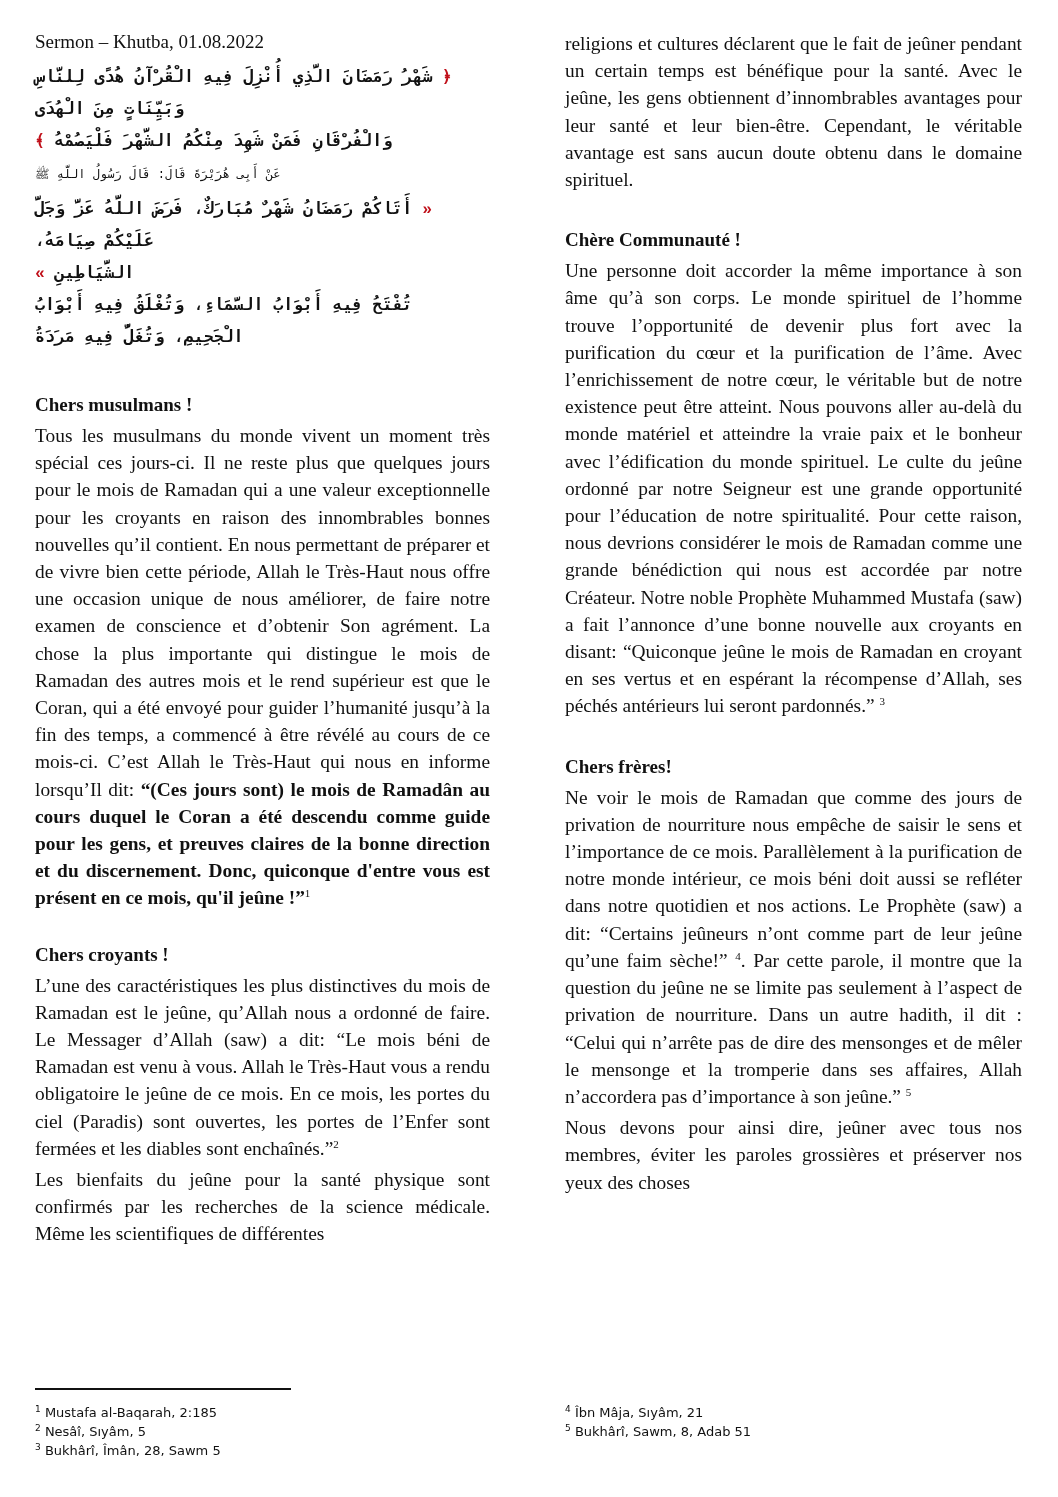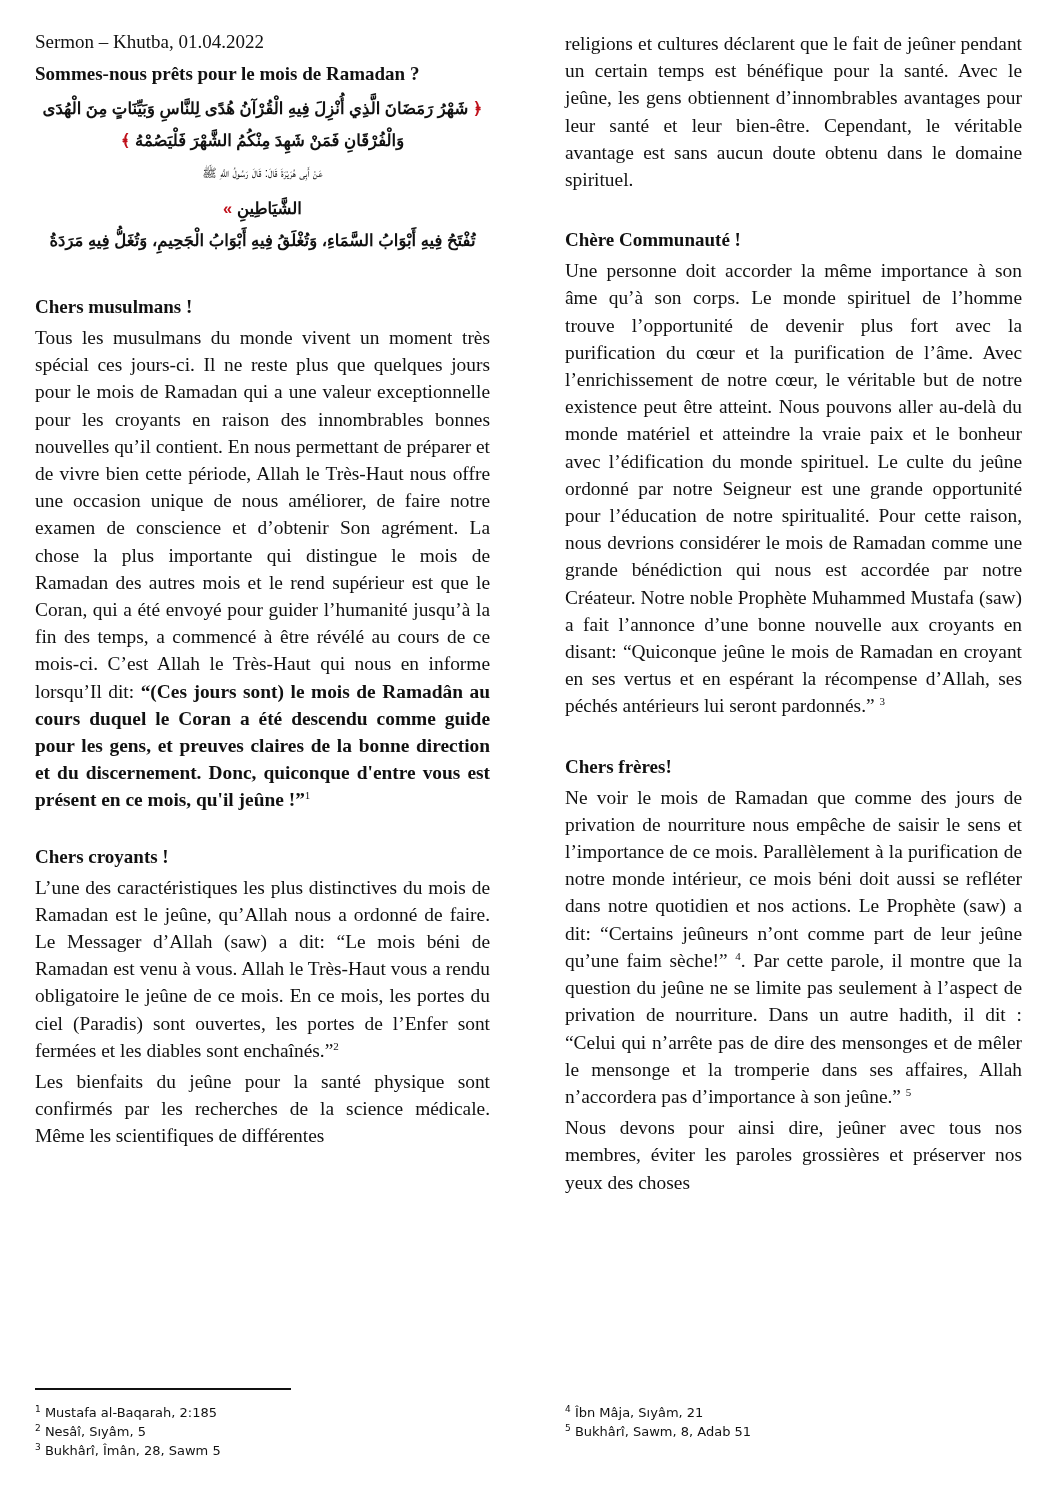--- a/index.html
+++ b/index.html
@@ -11,22 +11,22 @@
     .col {
       position: absolute; top: 28px;
       font-family: "Liberation Serif", "DejaVu Serif", serif;
       font-size: 19.4px; line-height: 27.2px;
     }
     .col-left { left: 35px; width: 455px; }
     .col-right { left: 565px; width: 457px; top: 30px; }
     .header-line { font-size: 19px; line-height: 24px; margin: 2px 0 8px 0; }
     .title { font-weight: bold; font-size: 19px; line-height: 24px; margin: 0 0 6px 0; }
     .arabic {
-      direction: rtl; text-align: center;
-      font-family: Liberation Sans, sans-serif; font-weight: bold;
+      direction: rtl; text-align: left;
+      font-family: Liberation Mono, monospace; font-weight: bold;
       font-size: 16.5px; line-height: 32px; margin: 0;
     }
     .arabic.small { font-weight: normal; font-size: 12px; line-height: 26px; margin: 4px 0 6px 0; }
     .red { color: #c0101a; }
     .block-gap { height: 22px; }
     .heading { font-weight: bold; font-size: 19px; line-height: 26px; margin: 0 0 4px 0; }
     p.body { margin: 0 0 4px 0; text-align: justify; }
     .quote-bold { font-weight: bold; }
     sup { font-size: 11px; line-height: 0; vertical-align: super; }
     .footnote-rule {
@@ -37,32 +37,35 @@
       font-size: 13px; line-height: 19px;
     }
     .footnotes.left { left: 35px; top: 1403px; }
     .footnotes.right { left: 565px; top: 1403px; }
     .footnotes div sup { font-size: 9px; }
   </style>
 </head>
 <body>
 
 <div class="col col-left">
-  <div class="header-line">Sermon – Khutba, 01.04.2022</div>
-  <div class="title">Sommes-nous prêts pour le mois de Ramadan ?</div>
+  <div class="header-line">Sermon – Khutba, 01.08.2022</div>
 
   <div class="arabic">
     <span class="red">﴿</span>
     <span>شَهْرُ رَمَضَانَ الَّذِي أُنْزِلَ فِيهِ الْقُرْآنُ هُدًى لِلنَّاسِ وَبَيِّنَاتٍ مِنَ الْهُدَى</span>
   </div>
   <div class="arabic">
     <span>وَالْفُرْقَانِ فَمَنْ شَهِدَ مِنْكُمُ الشَّهْرَ فَلْيَصُمْهُ</span>
     <span class="red">﴾</span>
   </div>
   <div class="arabic small">عَنْ أَبِى هُرَيْرَةَ قَالَ: قَالَ رَسُولُ اللَّهِ ﷺ</div>
+  <div class="arabic">
+    <span class="red">«</span>
+    <span>أَتَاكُمْ رَمَضَانُ شَهْرٌ مُبَارَكٌ، فَرَضَ اللَّهُ عَزَّ وَجَلَّ عَلَيْكُمْ صِيَامَهُ،</span>
+  </div>
   <div class="arabic">
     <span>الشَّيَاطِينِ</span>
     <span class="red">»</span>
   </div>
   <div class="arabic">تُفْتَحُ فِيهِ أَبْوَابُ السَّمَاءِ، وَتُغْلَقُ فِيهِ أَبْوَابُ الْجَحِيمِ، وَتُغَلُّ فِيهِ مَرَدَةُ</div>
 
   <div class="block-gap" style="height:38px"></div>
 
   <div class="heading">Chers musulmans !</div>
   <p class="body"><span>Tous les musulmans du monde vivent un moment très spécial ces jours-ci. Il ne reste plus que quelques jours pour le mois de Ramadan qui a une valeur exceptionnelle pour les croyants en raison des innombrables bonnes nouvelles qu’il contient. En nous permettant de préparer et de vivre bien cette période, Allah le Très-Haut nous offre une occasion unique de nous améliorer, de faire notre examen de conscience  et d’obtenir Son agrément. La chose la plus importante qui distingue le mois de Ramadan des autres mois et le rend supérieur est que le Coran, qui a été envoyé pour guider l’humanité jusqu’à la fin des temps, a commencé à être révélé au cours de ce mois-ci. C’est Allah le Très-Haut qui nous en informe lorsqu’Il dit: </span><span class="quote-bold">“(Ces jours sont) le mois de Ramadân au cours duquel le Coran a été descendu comme guide pour les gens, et preuves claires de la bonne direction et du discernement. Donc, quiconque d'entre vous est présent en ce mois, qu'il jeûne !”</span><sup>1</sup></p>

